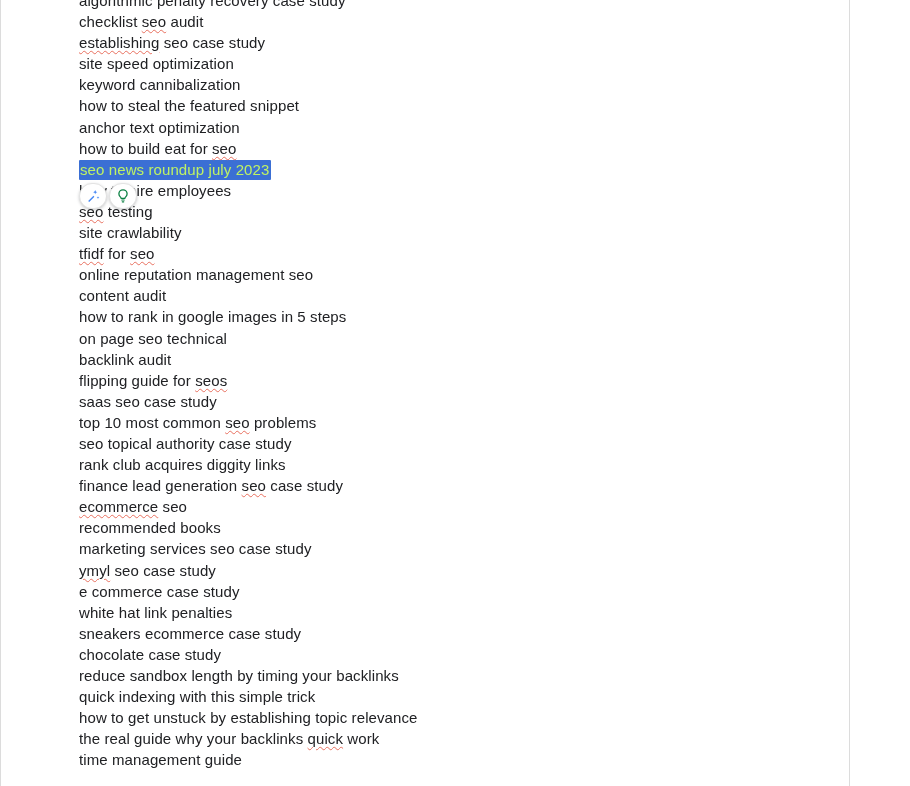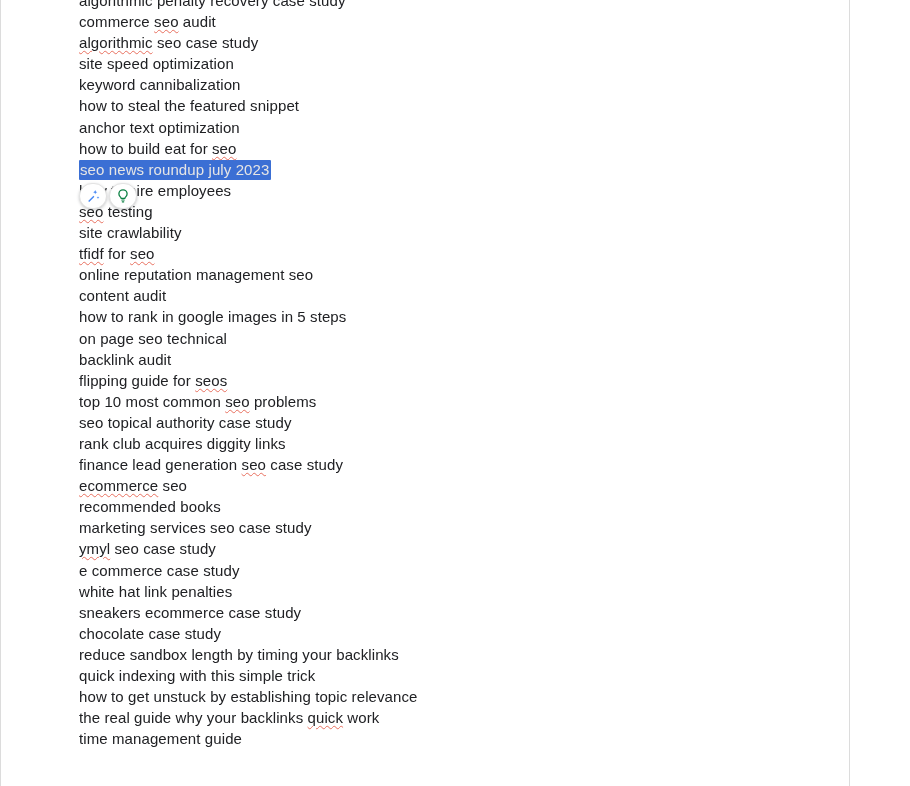--- a/index.html
+++ b/index.html
@@ -68,21 +68,21 @@
   
   .gr {
     position: relative;
     text-decoration-style: solid;
     text-decoration-color: #e8a0a8;
     text-decoration-thickness: 2px;
     text-underline-offset: 2px;
   }
   .sel {
     background: #3b6fd4;
-    color: #e5e5e5;
+    color: #bef264;
     padding: 1px 2px 2px 1px;
     border-radius: 1px;
   }
   
   .mini-toolbar {
     position: absolute;
     left: 79px;
     top: 183px;
     display: flex;
     gap: 2px;
@@ -106,38 +106,39 @@
 </head>
 <body>
 
 <div class="page">
 
   <div class="edge-rule-left"></div>
   <div class="edge-rule-right"></div>
 
   <div class="doc-body" id="doc-body">
       <div class="line"><span>algorithmic penalty recovery case study</span></div>
-      <div class="line"><span>commerce </span><span class="sp">seo</span><span> audit</span></div>
-      <div class="line"><span class="sp">algorithmic</span><span> seo case study</span></div>
+      <div class="line"><span>checklist </span><span class="sp">seo</span><span> audit</span></div>
+      <div class="line"><span class="sp">establishing</span><span> seo case study</span></div>
       <div class="line"><span>site speed optimization</span></div>
       <div class="line"><span>keyword cannibalization</span></div>
       <div class="line"><span>how to steal the featured snippet</span></div>
       <div class="line"><span>anchor text optimization</span></div>
       <div class="line"><span>how to build eat for </span><span class="sp">seo</span></div>
       <div class="line"><span class="sel">seo news roundup july 2023</span></div>
       <div class="line"><span>how to hire employees</span></div>
       <div class="line"><span class="sp">seo</span><span> testing</span></div>
       <div class="line"><span>site crawlability</span></div>
       <div class="line"><span class="sp">tfidf</span><span> for </span><span class="sp">seo</span></div>
       <div class="line"><span>online reputation </span><span class="gr">management seo</span></div>
       <div class="line"><span>content audit</span></div>
       <div class="line"><span>how to rank in </span><span class="gr">google images</span><span> in 5 steps</span></div>
       <div class="line"><span class="gr">on page seo</span><span> technical</span></div>
       <div class="line"><span>backlink audit</span></div>
       <div class="line"><span>flipping guide for </span><span class="sp">seos</span></div>
+      <div class="line"><span>saas seo case study</span></div>
       <div class="line"><span>top 10 most common </span><span class="sp">seo</span><span> problems</span></div>
       <div class="line"><span>seo topical authority case study</span></div>
       <div class="line"><span>rank club acquires diggity links</span></div>
       <div class="line"><span>finance lead generation </span><span class="sp">seo</span><span> case study</span></div>
       <div class="line"><span class="sp">ecommerce</span><span> seo</span></div>
       <div class="line"><span>recommended books</span></div>
       <div class="line"><span>marketing services seo case study</span></div>
       <div class="line"><span class="sp">ymyl</span><span> seo case study</span></div>
       <div class="line"><span class="gr">e commerce</span><span> case study</span></div>
       <div class="line"><span>white hat link penalties</span></div>

